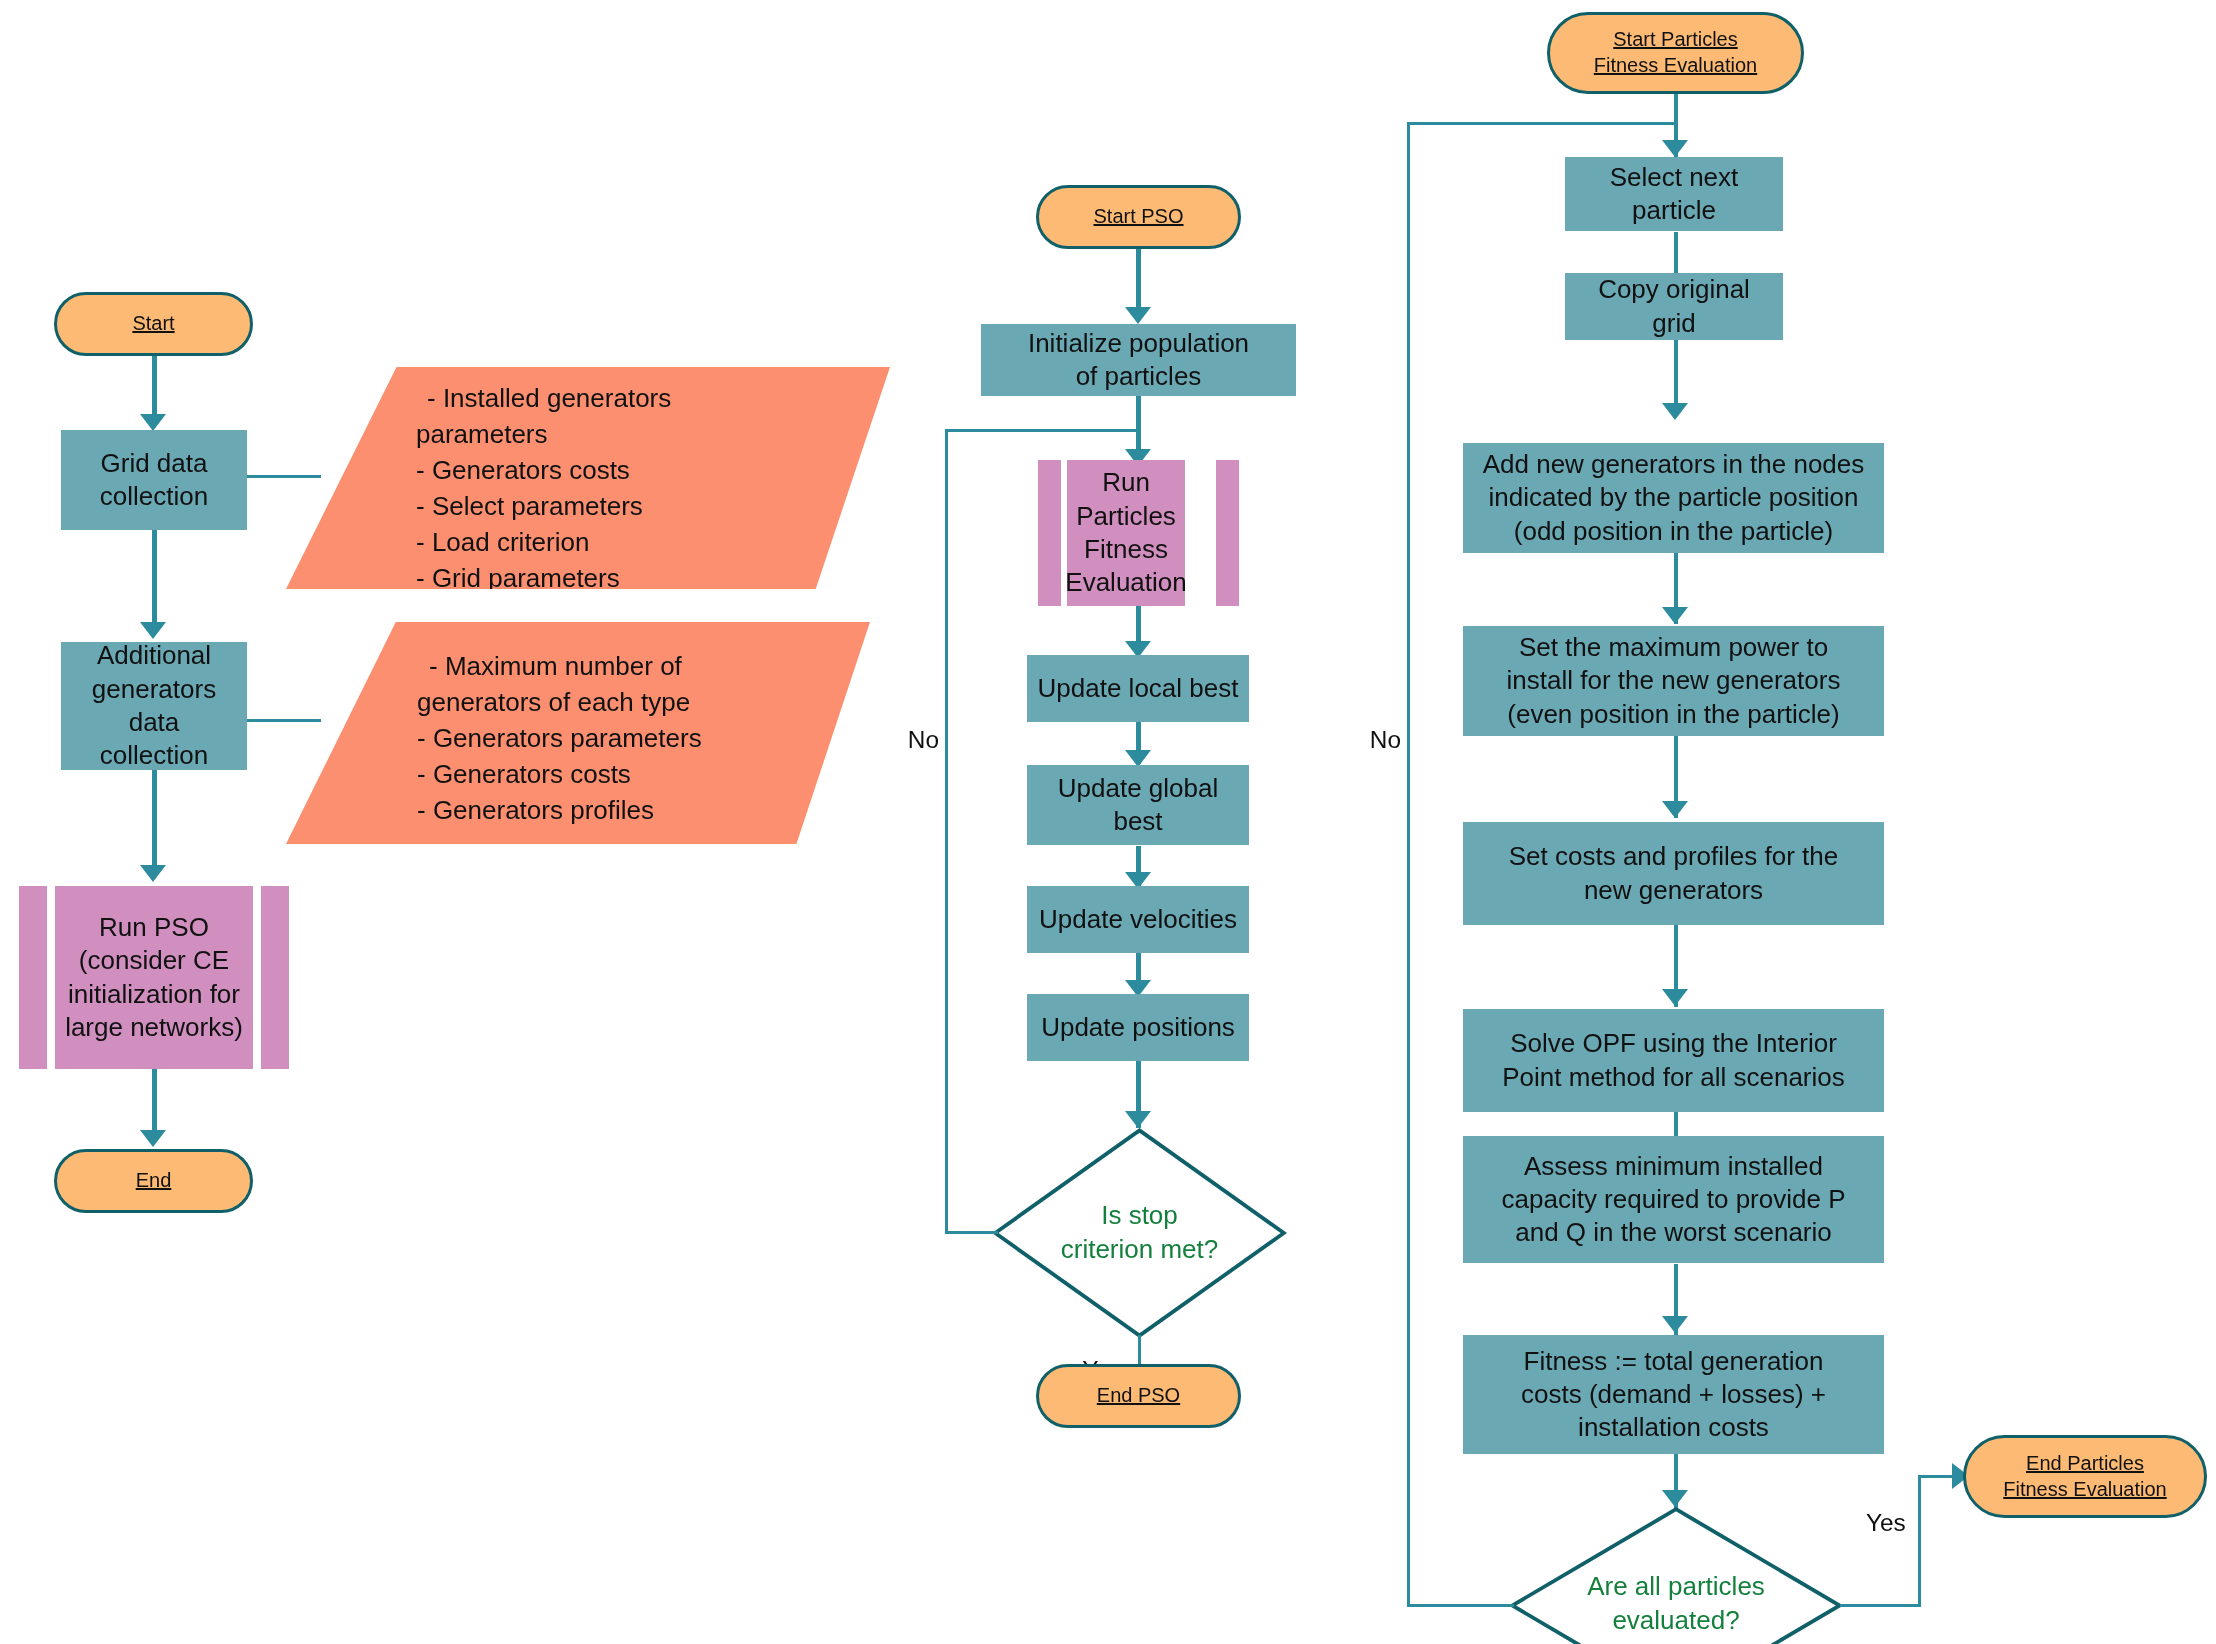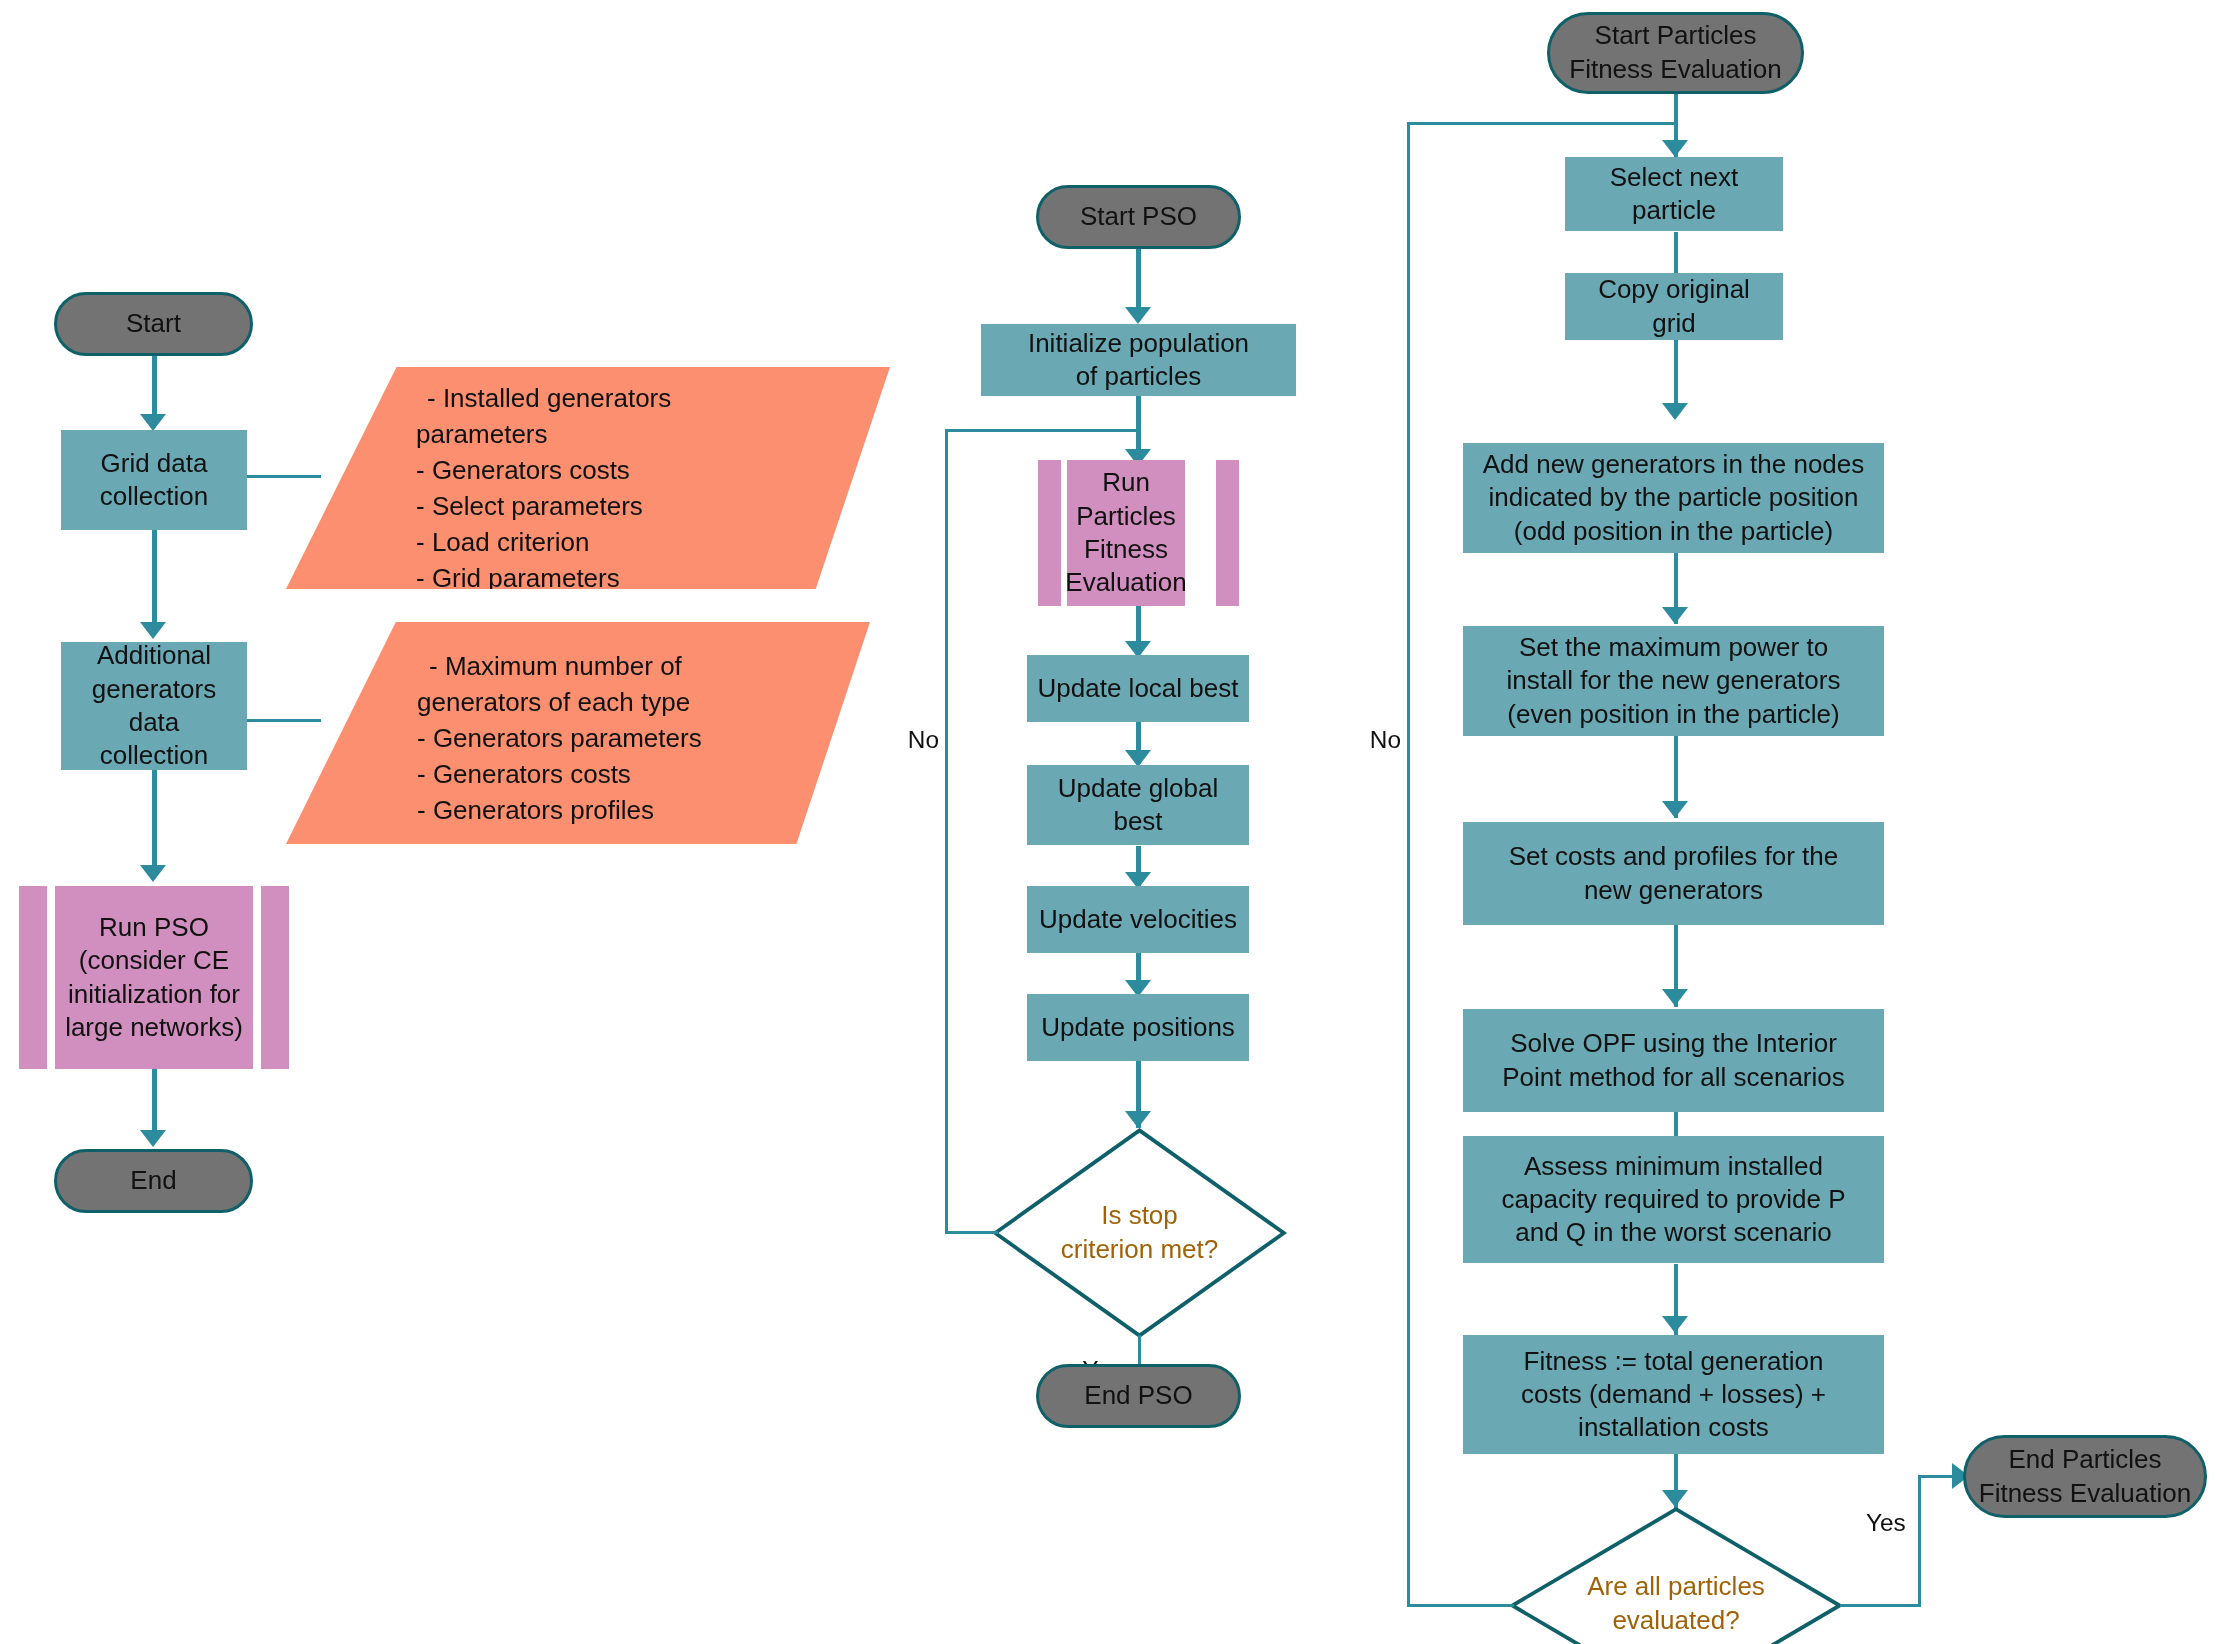--- a/index.html
+++ b/index.html
@@ -3,24 +3,24 @@
 <meta charset="utf-8">
 <style>
   html,body{margin:0;padding:0;background:#ffffff;}
   body{font-family:"Liberation Sans",sans-serif;}
   #canvas{position:relative;width:2216px;height:1645px;background:#fff;overflow:hidden;}
   .node{position:absolute;box-sizing:border-box;display:flex;align-items:center;
         justify-content:center;text-align:center;color:#111;line-height:1.28;}
   .process{background:#6aa8b4;font-size:26px;padding:3.9px 9px;}
   .subprocess{background:#d08fbe;font-size:26px;padding:3.9px 9px;}
   .subbar{position:absolute;background:#d08fbe;}
-  .terminator{border:3.9px solid #0f6068;background:#737373;border-radius:641px;font-size:26px;}
+  .terminator{border:3.9px solid #0f6068;background:#fdba74;border-radius:641px;font-size:20px;text-decoration:underline;}
   .decision{position:absolute;}
   .decision .dtext{position:absolute;inset:0;display:flex;align-items:center;
-        justify-content:center;text-align:center;font-size:26px;color:#a16207;line-height:1.3;}
+        justify-content:center;text-align:center;font-size:26px;color:#15803d;line-height:1.3;}
   .para{position:absolute;background:#fb8f70;font-size:26px;color:#111;}
   .para .ptext{position:absolute;white-space:pre;line-height:1.42;}
   .ln{position:absolute;background:#2d8b9e;}
   .lnh{height:3.2px;}
   .lnv{width:3.2px;}
   .arrow{position:absolute;width:0;height:0;}
   .arrow-down{border-left:13.5px solid transparent;border-right:13.5px solid transparent;
               border-top:17.3px solid #2d8b9e;}
   .arrow-right{border-top:13.5px solid transparent;border-bottom:13.5px solid transparent;
                border-left:17.3px solid #2d8b9e;}

